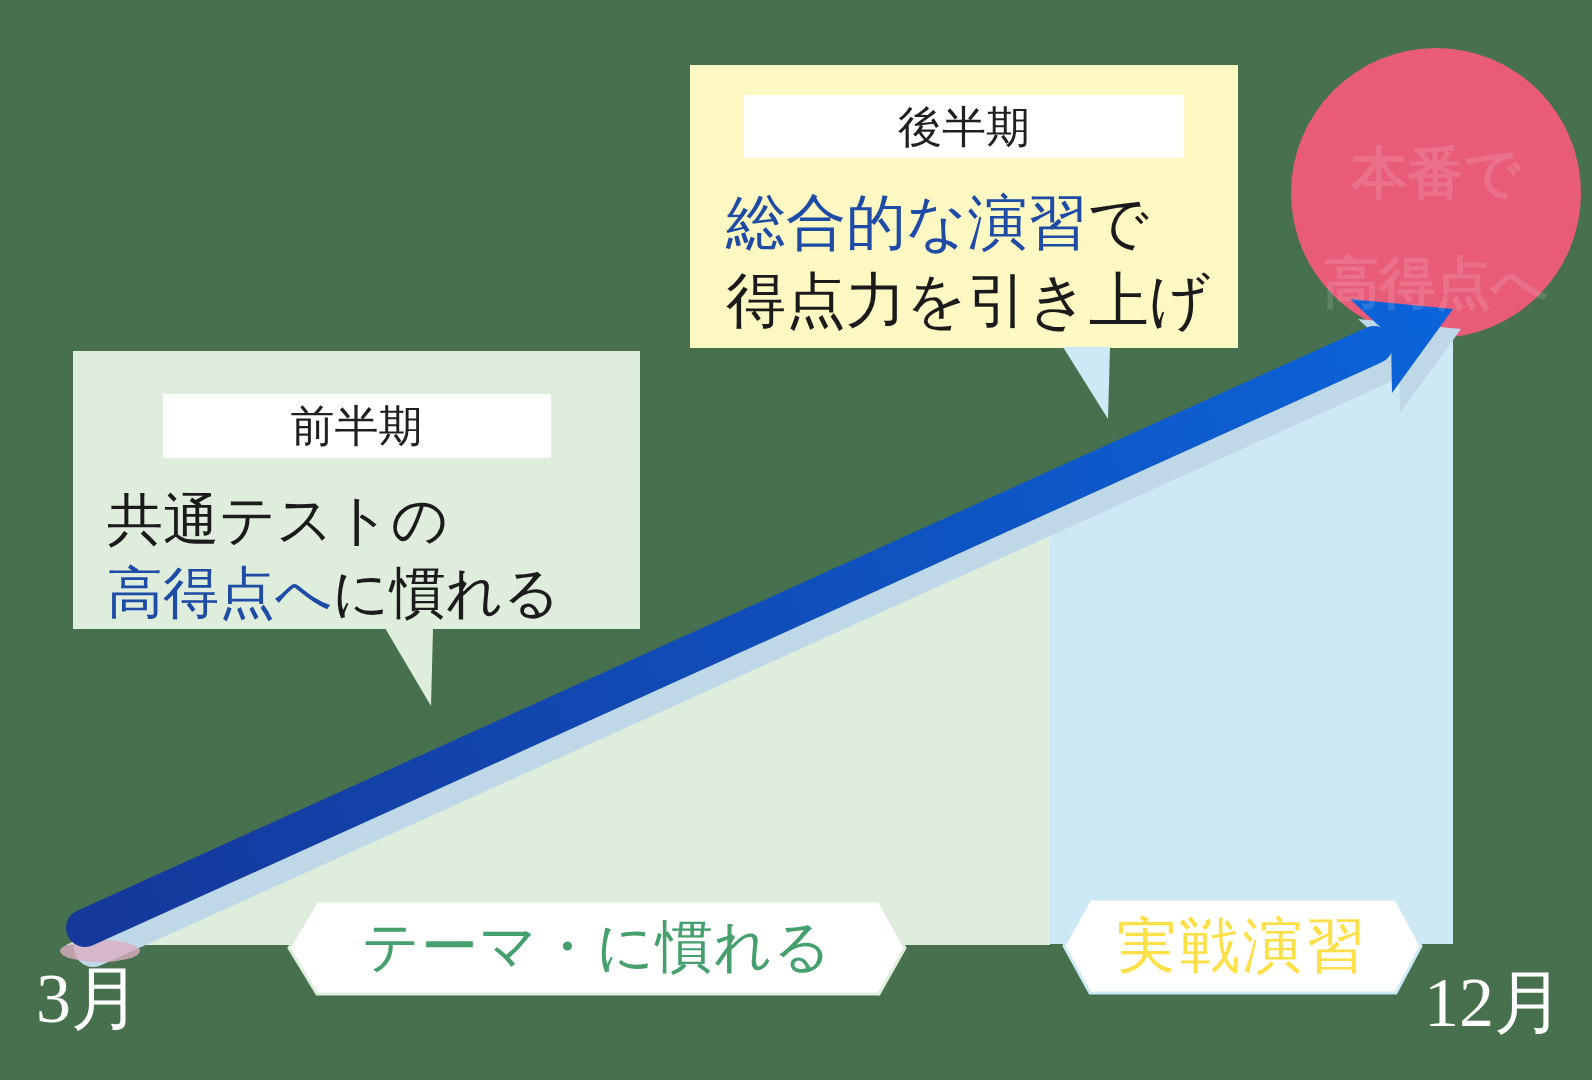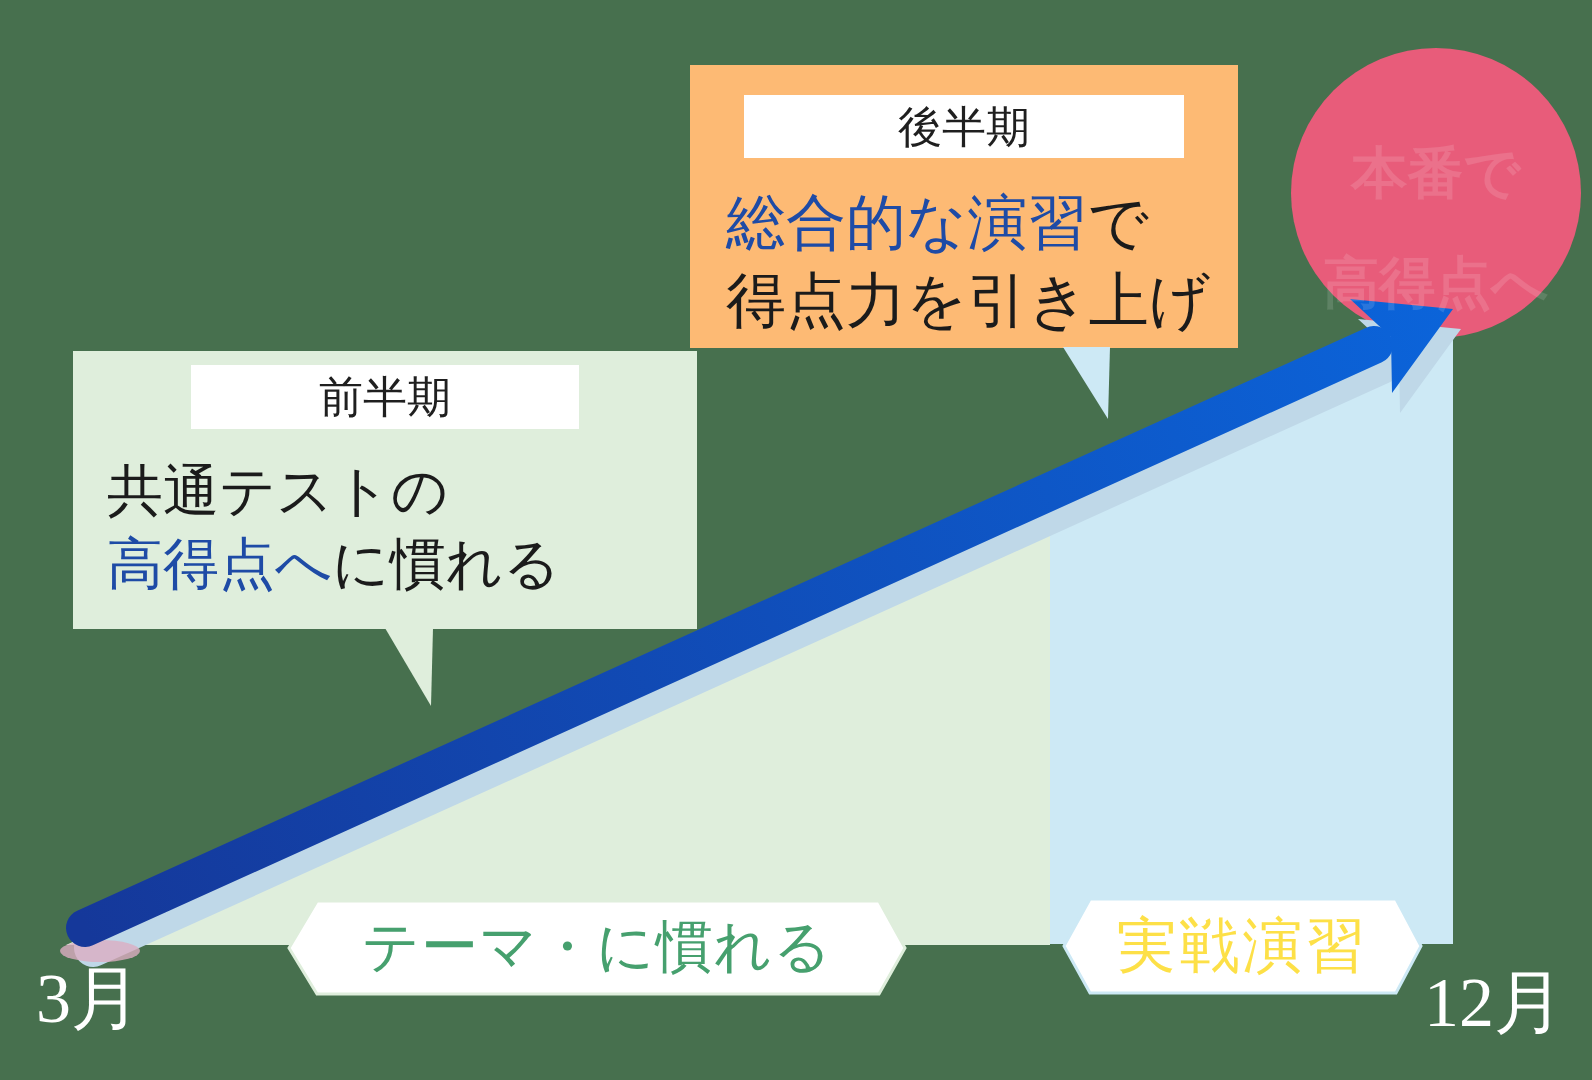--- a/index.html
+++ b/index.html
@@ -8,21 +8,21 @@
   .stage>svg{position:absolute;left:0;top:0;z-index:2;}
   .callout{position:absolute;z-index:1;box-sizing:border-box;}
   .callout .tag{background:#ffffff;text-align:center;color:#1f1f1f;font-size:44px;}
   .body-text{color:#1b1b1b;}
   .em{font-weight:400;}
   .banner-label{position:absolute;z-index:3;display:flex;align-items:center;justify-content:center;}
   .month{position:absolute;z-index:3;color:#ffffff;font-size:70px;font-weight:500;white-space:nowrap;font-family:Liberation Serif, serif;}
   .goal-text{position:absolute;z-index:3;text-align:center;font-weight:600;
              color:rgba(255,255,255,0.13);font-size:56px;line-height:110px;white-space:nowrap;}
   
-  #phase1{left:73px;top:351px;width:624px;height:278px;padding-top:14px;}
+  #phase1{left:73px;top:351px;width:567px;height:278px;padding-top:43px;}
   #phase1 .tag{width:388px;height:64px;line-height:64px;margin:0 auto;}
   #phase1 .body-text{margin-top:25px;padding-left:34px;font-size:56px;line-height:73px;}
   
   #phase2{left:690px;top:65px;width:548px;height:283px;padding-top:30px;}
   #phase2 .tag{width:440px;height:63px;line-height:63px;margin:0 auto;}
   #phase2 .body-text{margin-top:26px;padding-left:36px;font-size:60px;line-height:78px;}
   #banner1-label{left:289px;top:901px;width:616px;height:93px;font-size:57px;font-weight:500;letter-spacing:1px;}
   #banner2-label{left:1064px;top:899px;width:357px;height:94px;font-size:60px;font-weight:500;letter-spacing:3px;}
   #month-start{left:36px;top:952px;}
   #month-end{left:1424px;top:956px;}
@@ -34,21 +34,21 @@
 <div class="stage">
 
   <div id="phase1" class="callout" style="background:#dfeedc;">
     <div class="tag">前半期</div>
     <div class="body-text">
       <div><span>共通テストの</span></div>
       <div><span class="em" style="color:#1e4ba6;">高得点へ</span><span>に慣れる</span></div>
     </div>
   </div>
 
-  <div id="phase2" class="callout" style="background:#fdba74;">
+  <div id="phase2" class="callout" style="background:#fef9c3;">
     <div class="tag">後半期</div>
     <div class="body-text">
       <div><span class="em" style="color:#1e4ba6;">総合的な演習</span><span>で</span></div>
       <div><span>得点力を引き上げ</span></div>
     </div>
   </div>
 
   <svg width="1592" height="1080" viewBox="0 0 1592 1080">
     <defs>
       <linearGradient id="arrowGrad" gradientUnits="userSpaceOnUse" x1="85" y1="928" x2="1453" y2="309">

